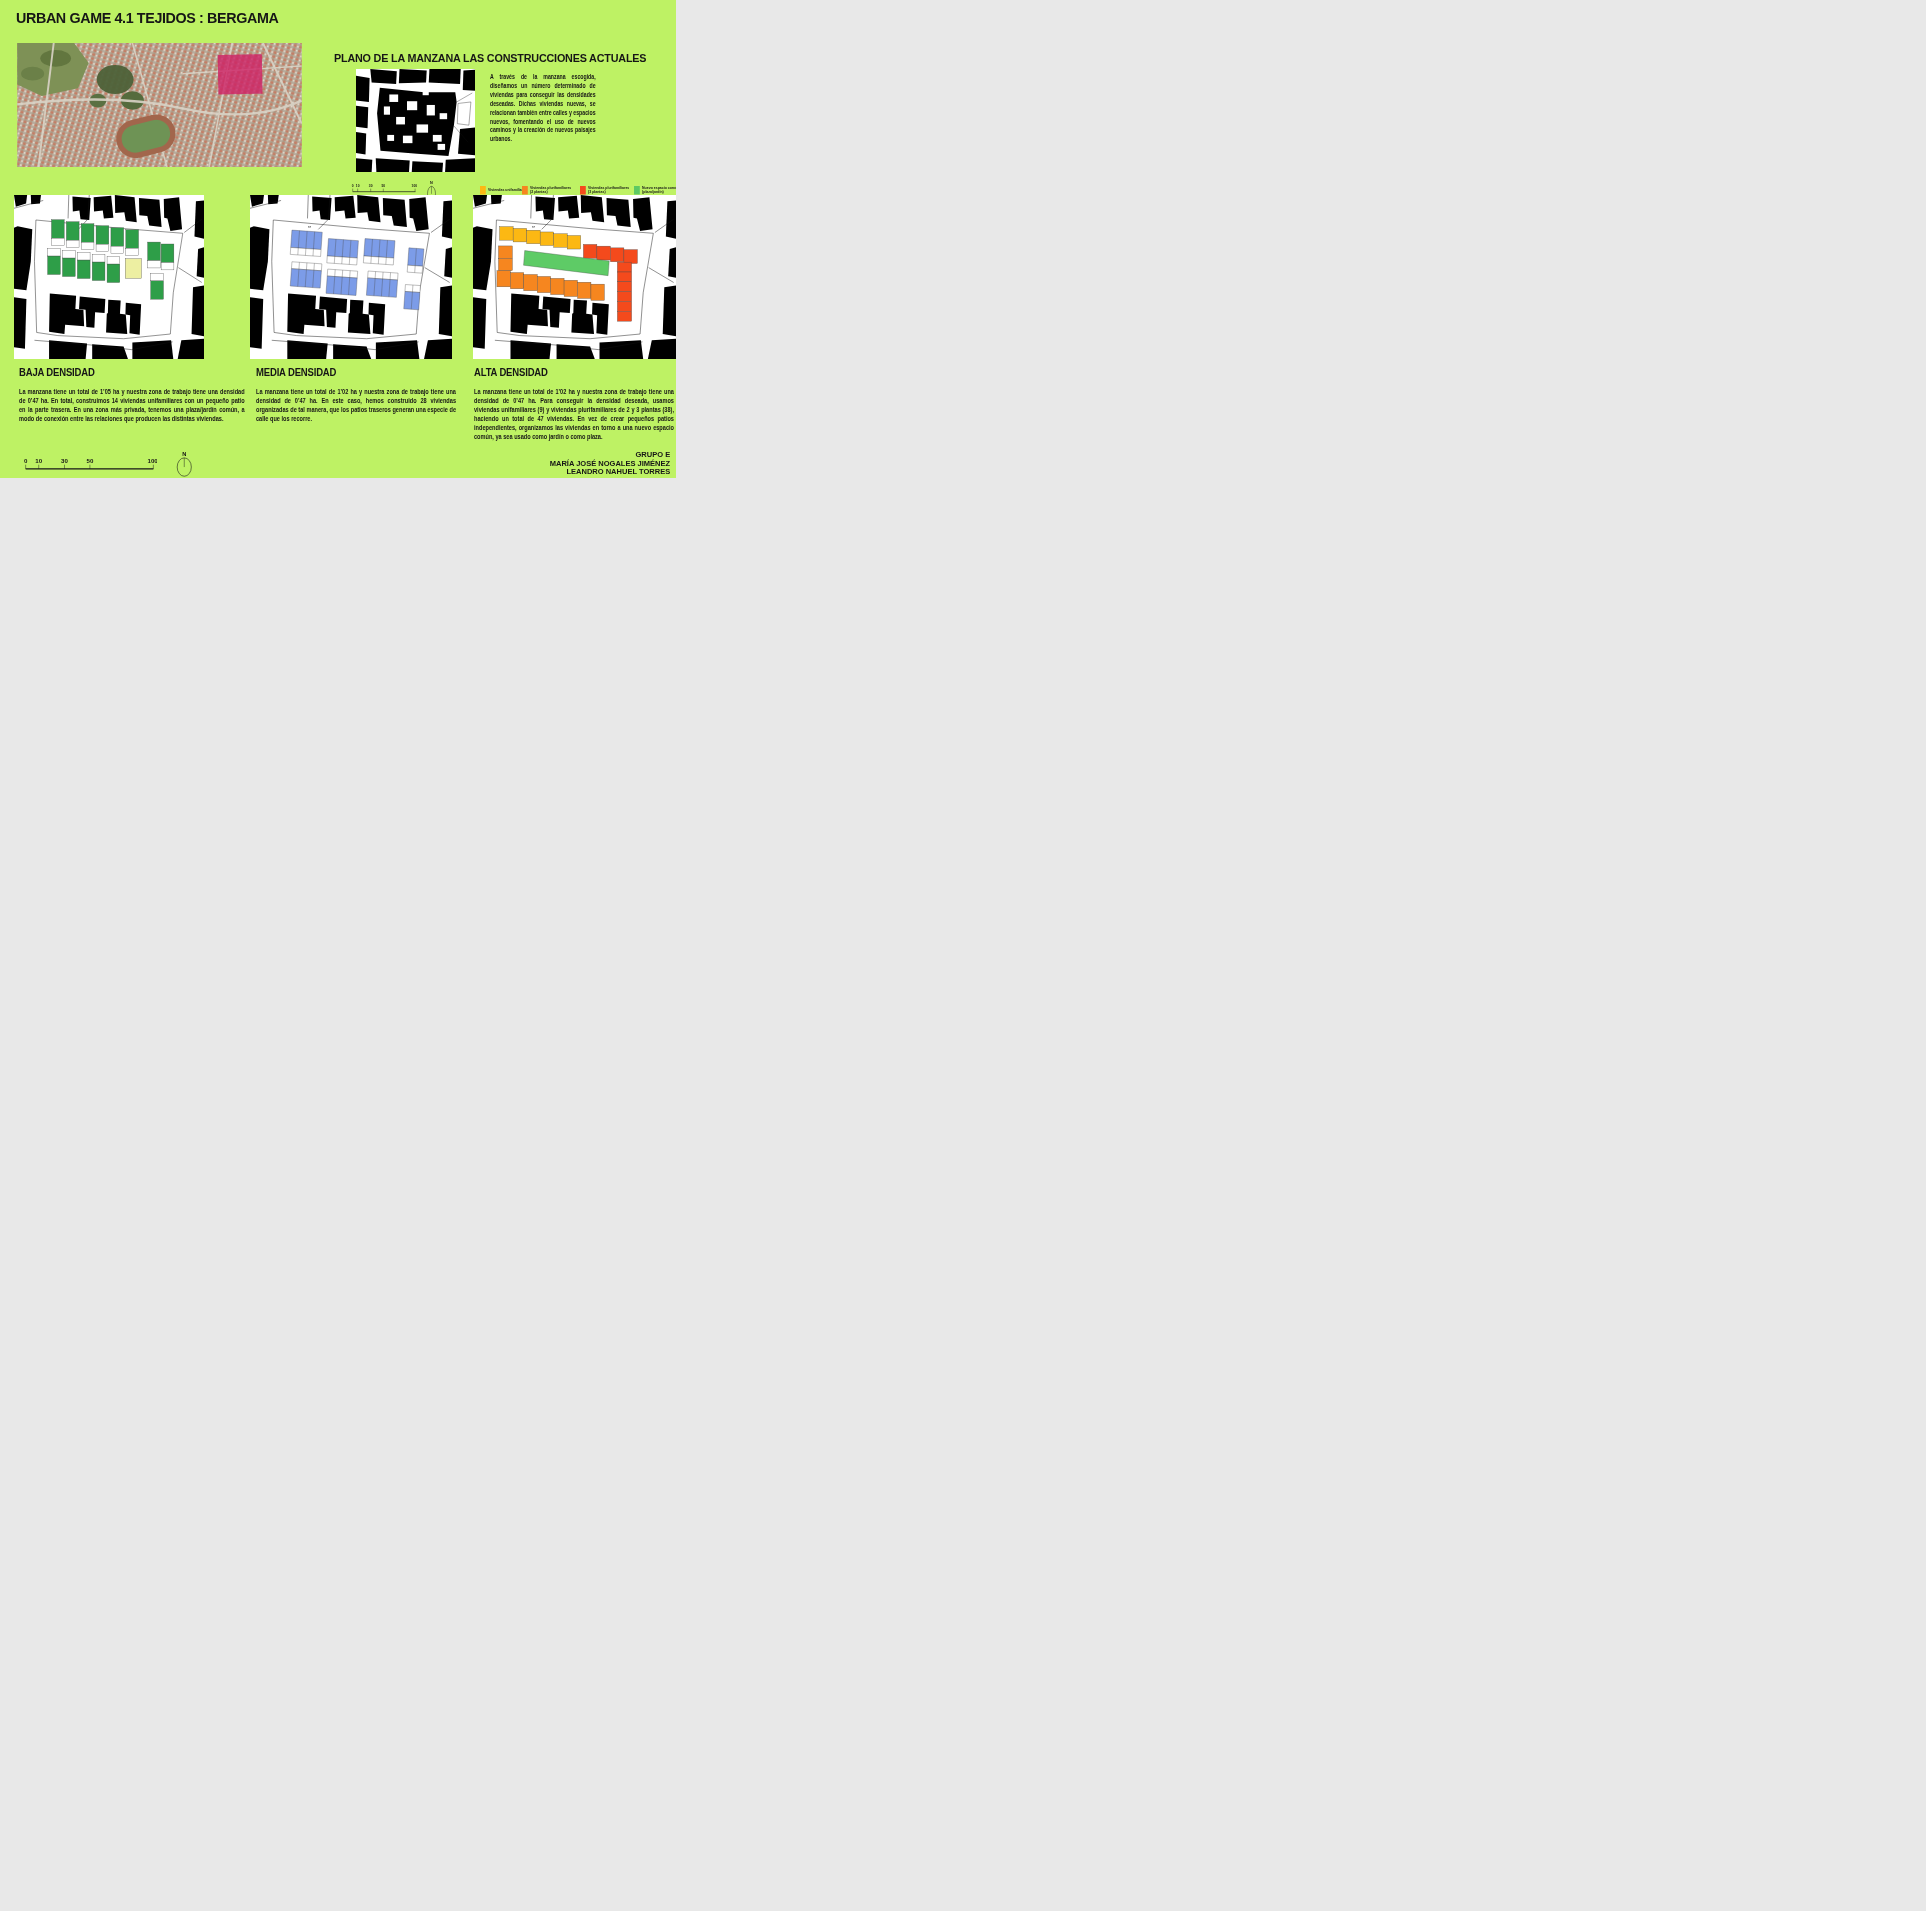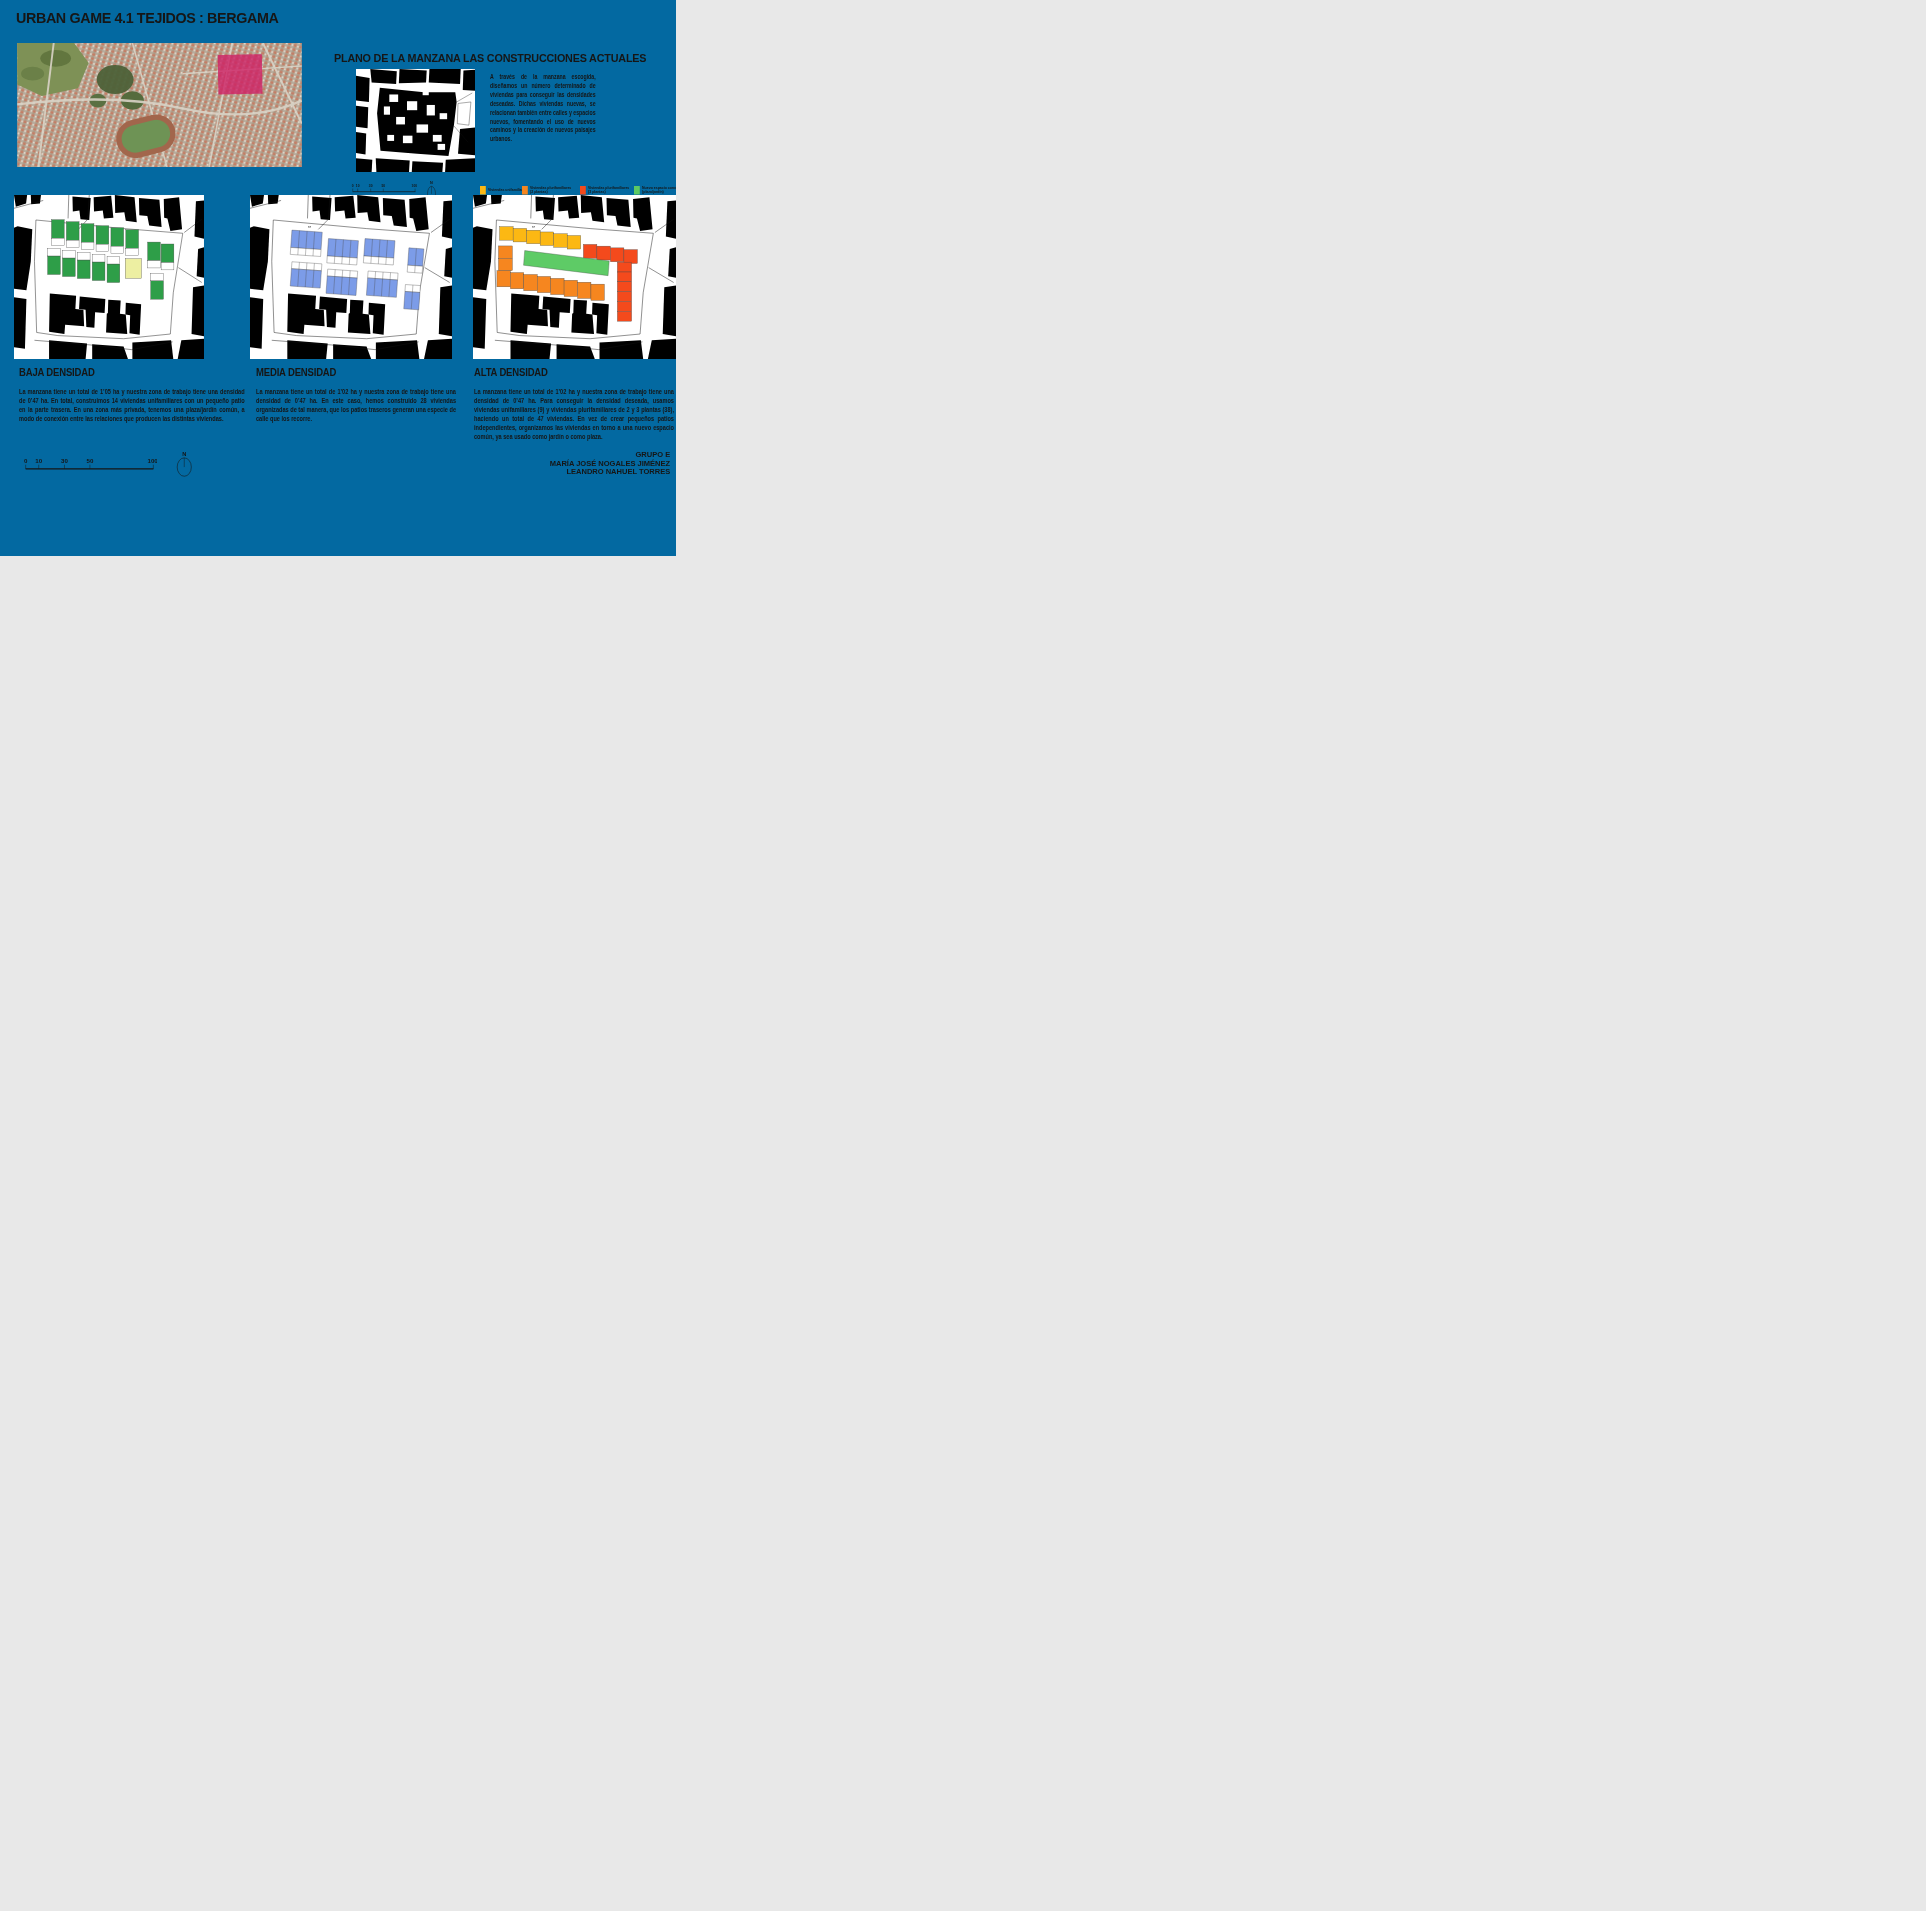--- a/index.html
+++ b/index.html
@@ -1,16 +1,16 @@
 <!DOCTYPE html>
 <html style="--highlight-magenta: #CE2065; --baja-green: #2E9E48; --plaza-yellow: #EDEFA2; --media-blue: #7C9CE8; --alta-yellow: #FCB813; --alta-orange: #F6861F; --alta-red: #F44A1C; --alta-green: #5ECB66;font-size:6.2px"><head>
 <meta charset="utf-8">
 <style>
   html,body{margin:0;padding:0;background:#e8e8e8;}
-  .page{position:relative;width:676px;height:556px;background:#0369a1;overflow:hidden;
+  .page{position:relative;width:676px;height:478px;background:#bef264;overflow:hidden;
         font-family:"Liberation Sans",sans-serif;color:#161616;}
   .abs{position:absolute;}
   .condx{display:inline-block;transform-origin:0 0;white-space:nowrap;}
   .title{left:16px;top:8.5px;font-size:15.4px;font-weight:700;letter-spacing:-0.4px;transform:scaleX(.93);}
   .plano-head{left:334px;top:51px;font-size:11.6px;font-weight:700;letter-spacing:-0.2px;transform:scaleX(.93);}
   .sec-head{top:365px;font-size:11.6px;font-weight:700;letter-spacing:-0.2px;transform:scaleX(.82);}
   .para{font-weight:700;text-align:justify;transform:scaleX(.8);transform-origin:0 0;}
   .para-right{left:490px;top:73px;width:132px;font-size:6.5px;line-height:8.9px;}
   .para-sec{top:388px;font-size:7px;line-height:8.9px;}
   .credits{right:5.4px;top:451px;text-align:right;font-size:8px;font-weight:700;line-height:8.5px;

